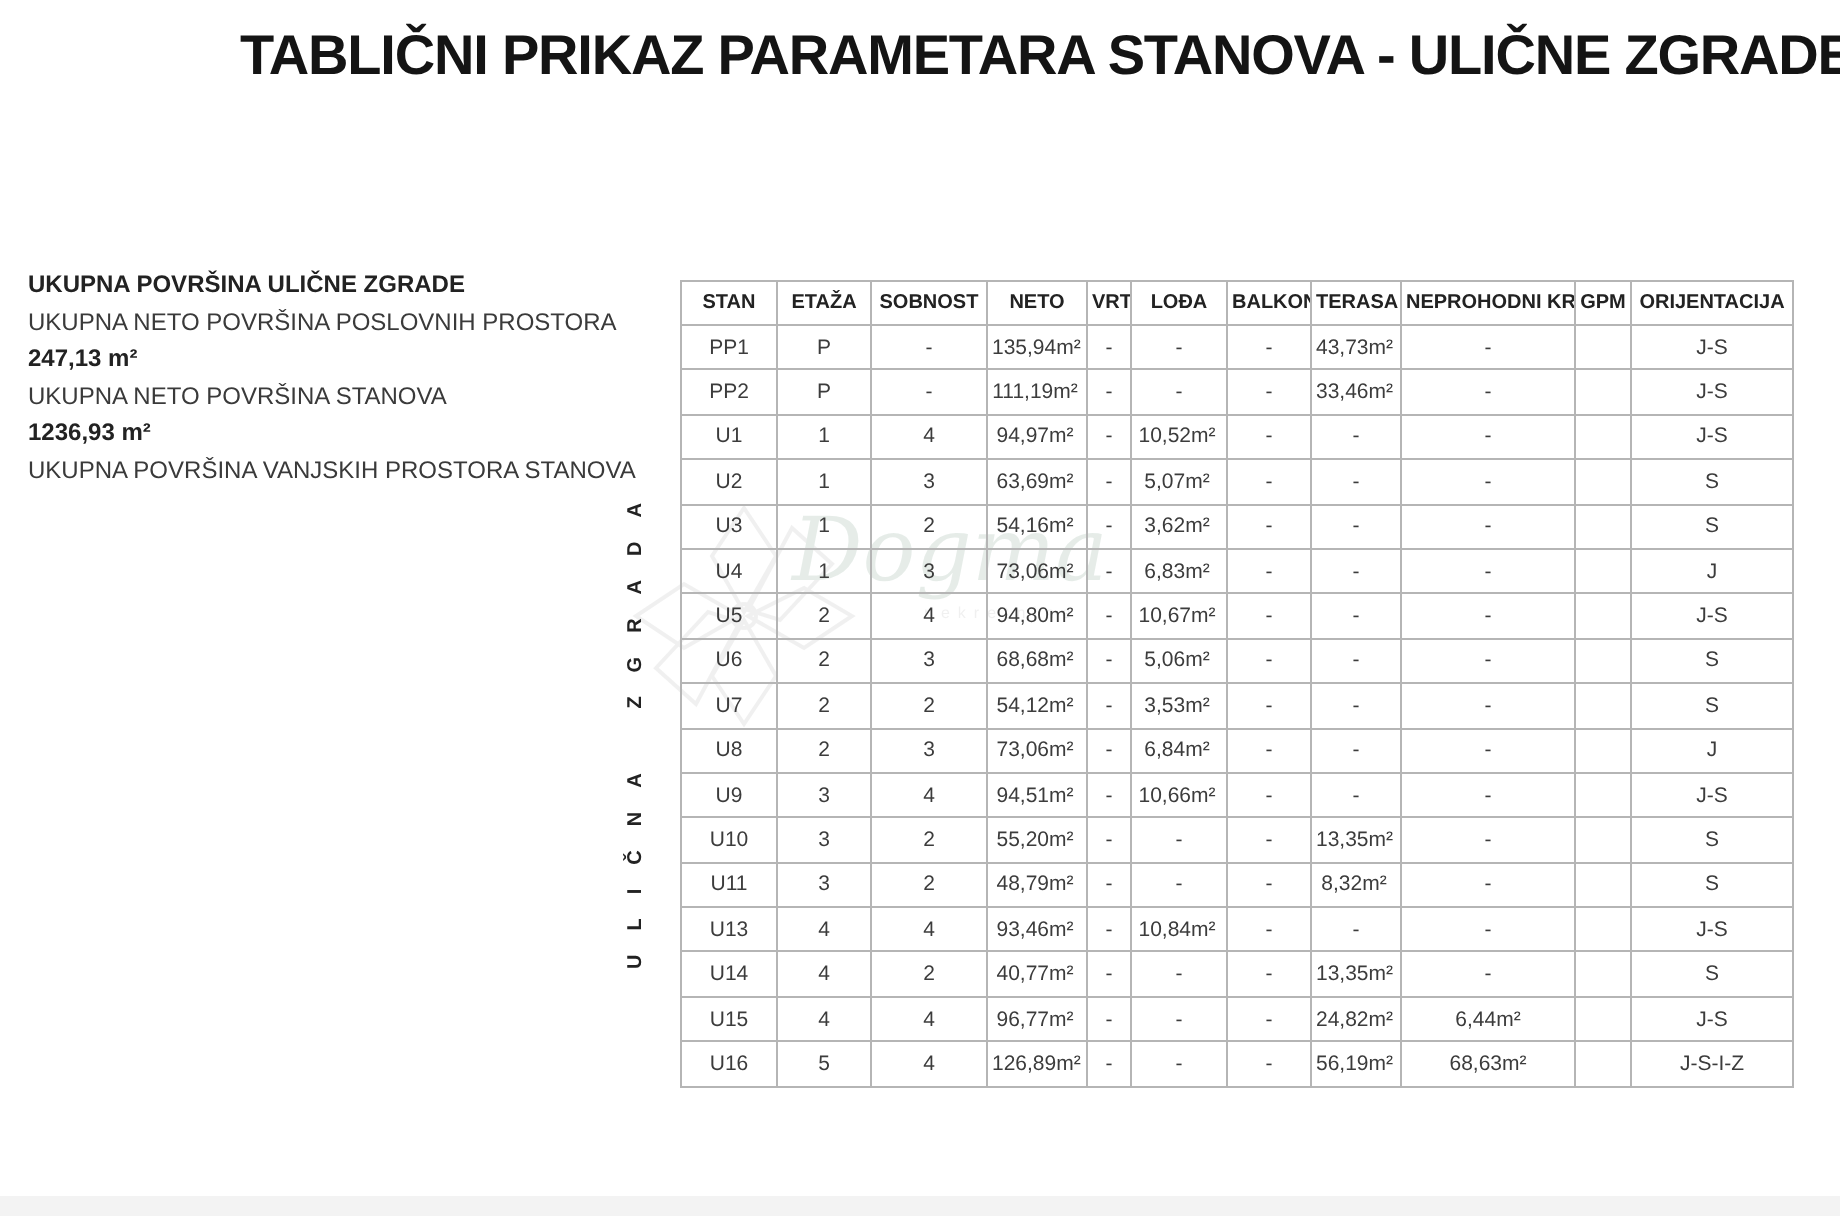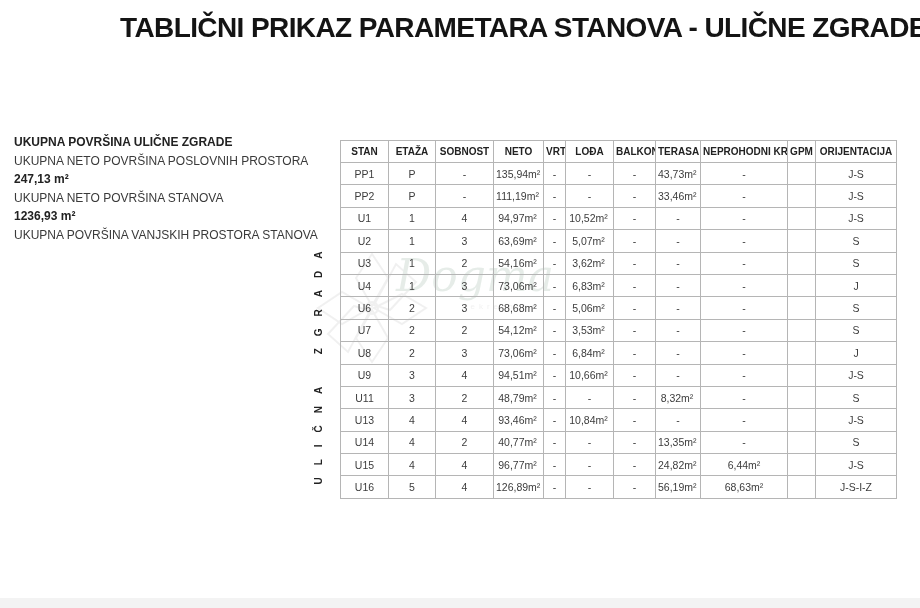--- a/index.html
+++ b/index.html
@@ -266,20 +266,33 @@
         <td class="right">73,06m²</td>
         <td>-</td>
         <td class="right">6,83m²</td>
         <td>-</td>
         <td>-</td>
         <td>-</td>
         <td></td>
         <td>J</td>
       </tr>
       <tr>
+        <td>U5</td>
+        <td>2</td>
+        <td>4</td>
+        <td class="right">94,80m²</td>
+        <td>-</td>
+        <td class="right">10,67m²</td>
+        <td>-</td>
+        <td>-</td>
+        <td>-</td>
+        <td></td>
+        <td>J-S</td>
+      </tr>
+      <tr>
         <td>U6</td>
         <td>2</td>
         <td>3</td>
         <td class="right">68,68m²</td>
         <td>-</td>
         <td class="right">5,06m²</td>
         <td>-</td>
         <td>-</td>
         <td>-</td>
         <td></td>
@@ -316,20 +329,33 @@
         <td>3</td>
         <td>4</td>
         <td class="right">94,51m²</td>
         <td>-</td>
         <td class="right">10,66m²</td>
         <td>-</td>
         <td>-</td>
         <td>-</td>
         <td></td>
         <td>J-S</td>
+      </tr>
+      <tr>
+        <td>U10</td>
+        <td>3</td>
+        <td>2</td>
+        <td class="right">55,20m²</td>
+        <td>-</td>
+        <td>-</td>
+        <td>-</td>
+        <td class="right">13,35m²</td>
+        <td>-</td>
+        <td></td>
+        <td>S</td>
       </tr>
       <tr>
         <td>U11</td>
         <td>3</td>
         <td>2</td>
         <td class="right">48,79m²</td>
         <td>-</td>
         <td>-</td>
         <td>-</td>
         <td class="right">8,32m²</td>

